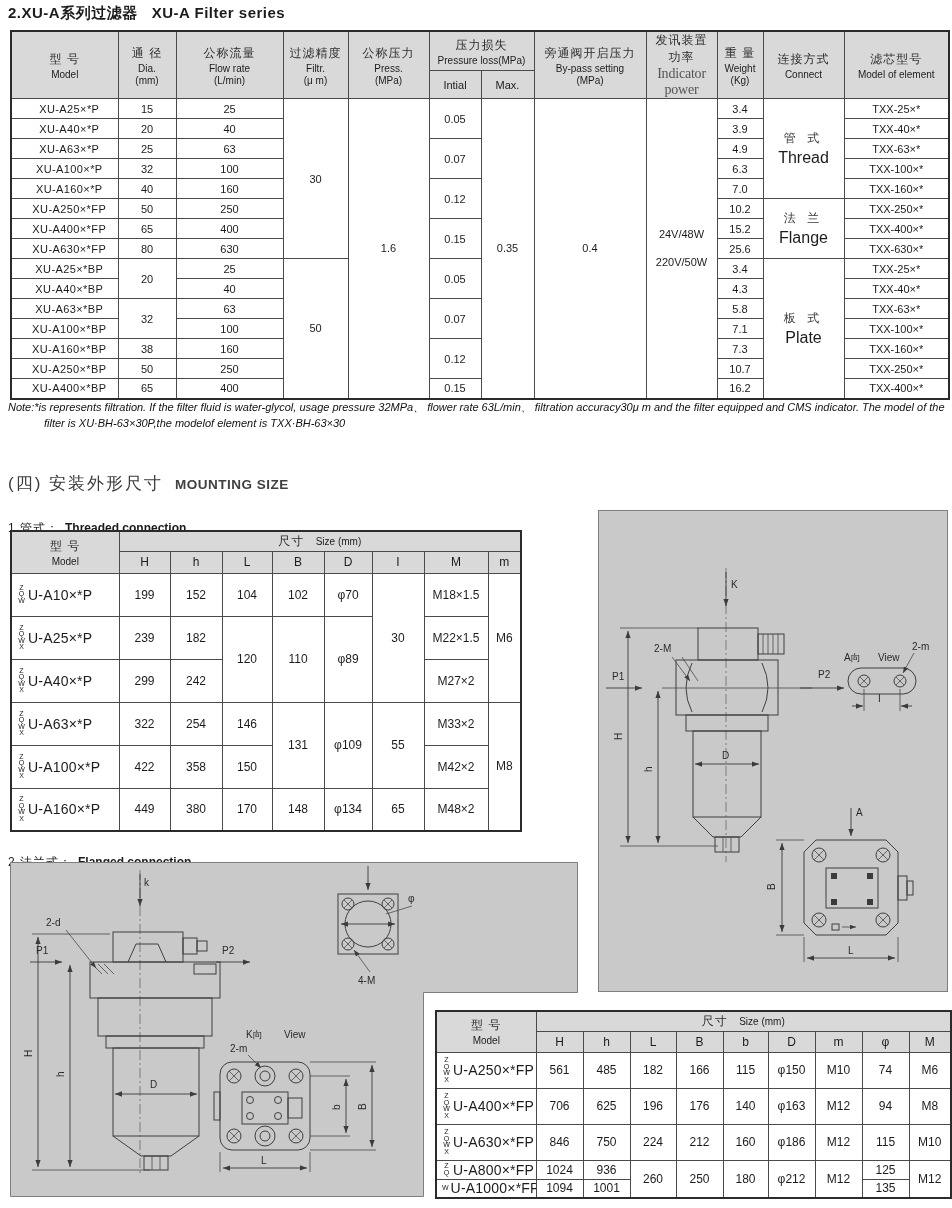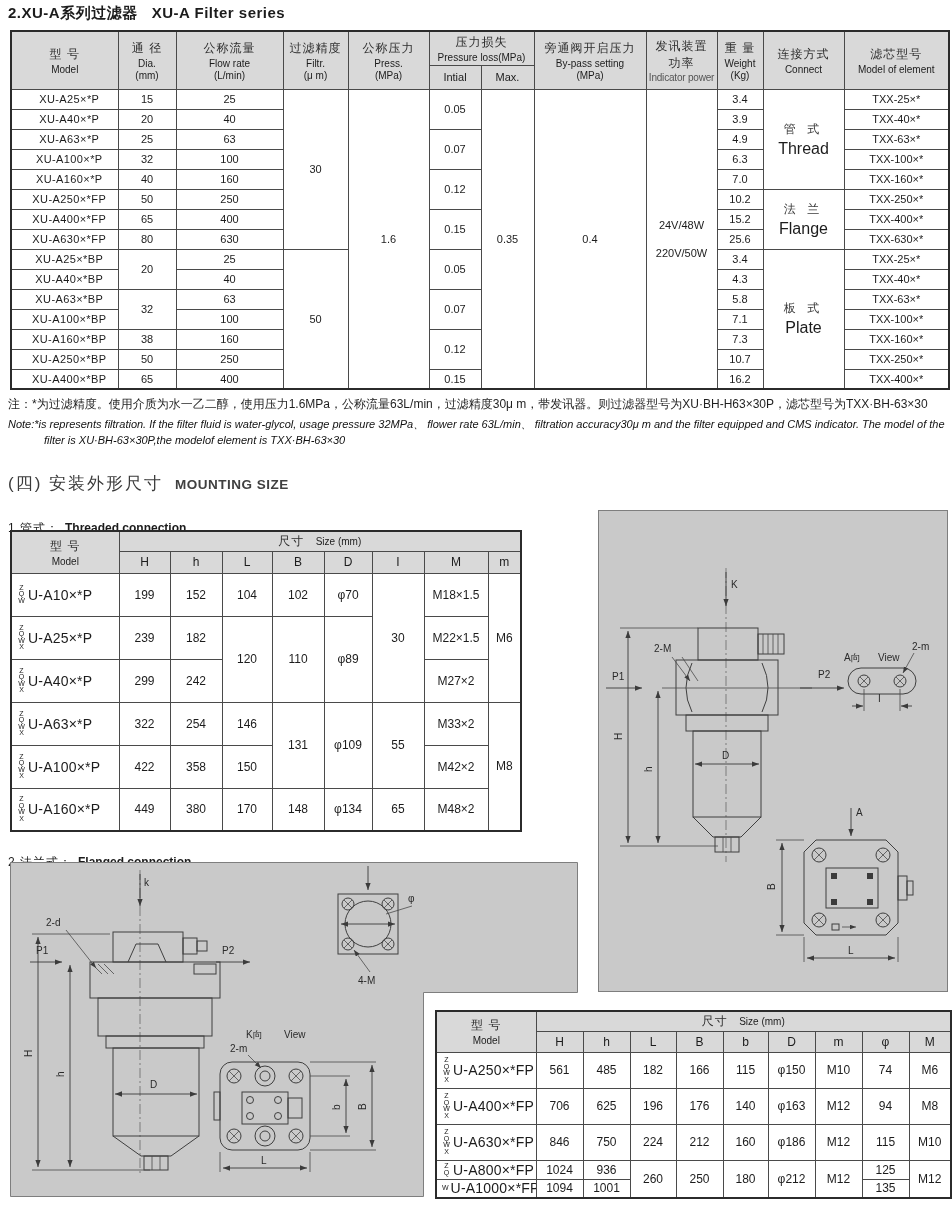--- a/index.html
+++ b/index.html
@@ -16,21 +16,21 @@
   .subtl .zh{letter-spacing:1px;}
   .subtl .en{font-weight:700;margin-left:6px;}
   
   table{border-collapse:collapse;table-layout:fixed;}
   .dtable{border:2px solid #2b2b2b;}
   .dtable th,.dtable td{border:1px solid #4a4a4a;text-align:center;vertical-align:middle;
        padding:0;font-size:11px;overflow:hidden;}
   .dtable thead th{background:#d9d9d9;font-weight:normal;}
   .hz{font-size:12px;letter-spacing:1px;color:#2e2e2e;}
   .he{font-size:10px;margin-top:1px;color:#1c1c1c;}
-  .hind{font-size:10px;color:#555;letter-spacing:-.2px;}
+  .hind{font-size:14px;color:#555;letter-spacing:-.2px;font-family:Liberation Serif, serif;}
   .lft{text-align:left;padding-left:9px !important;letter-spacing:.4px;}
   .con-zh{font-size:12px;letter-spacing:4px;color:#3a3a3a;}
   .con-en{font-size:16px;margin-top:2px;}
   
   .stable th,.stable td{font-size:12px;}
   .mcell{text-align:left !important;}
   .mrow{display:flex;align-items:center;padding-left:5px;}
   .pfx{display:inline-flex;flex-direction:column;align-items:center;margin-right:2px;width:9px;}
   .pfx i{font-style:normal;font-size:7px;line-height:6.5px;color:#222;}
   .mtext{font-size:14px;letter-spacing:.2px;white-space:nowrap;}
@@ -258,21 +258,20 @@
         <td>65</td>
         <td>400</td>
         <td>0.15</td>
         <td>16.2</td>
         <td>TXX-400×*</td>
       </tr>
     </tbody>
 </table>
 
 <div class="abs notes">
-  <p class="note-zh">注：*为过滤精度。使用介质为水一乙二醇，使用压力1.6MPa，公称流量63L/min，过滤精度30μ m，带发讯器。则过滤器型号为XU·BH-H63×30P，滤芯型号为TXX·BH-63×30</p>
   <p class="note-en">Note:*is represents filtration. If the filter fluid is water-glycol, usage pressure 32MPa、 flower rate 63L/min、 filtration accuracy30μ m and the filter equipped and CMS indicator. The model of the filter is XU·BH-63×30P,the modelof element is TXX·BH-63×30</p>
 </div>
 
 <div class="abs mount">
   <span class="zh">(四) 安装外形尺寸</span><span class="en">MOUNTING SIZE</span>
 </div>
 
 <div class="abs subtl" style="left:8px;top:511px">
   <span class="zh">1.管式：</span><span class="en">Threaded connection</span>
 </div>

